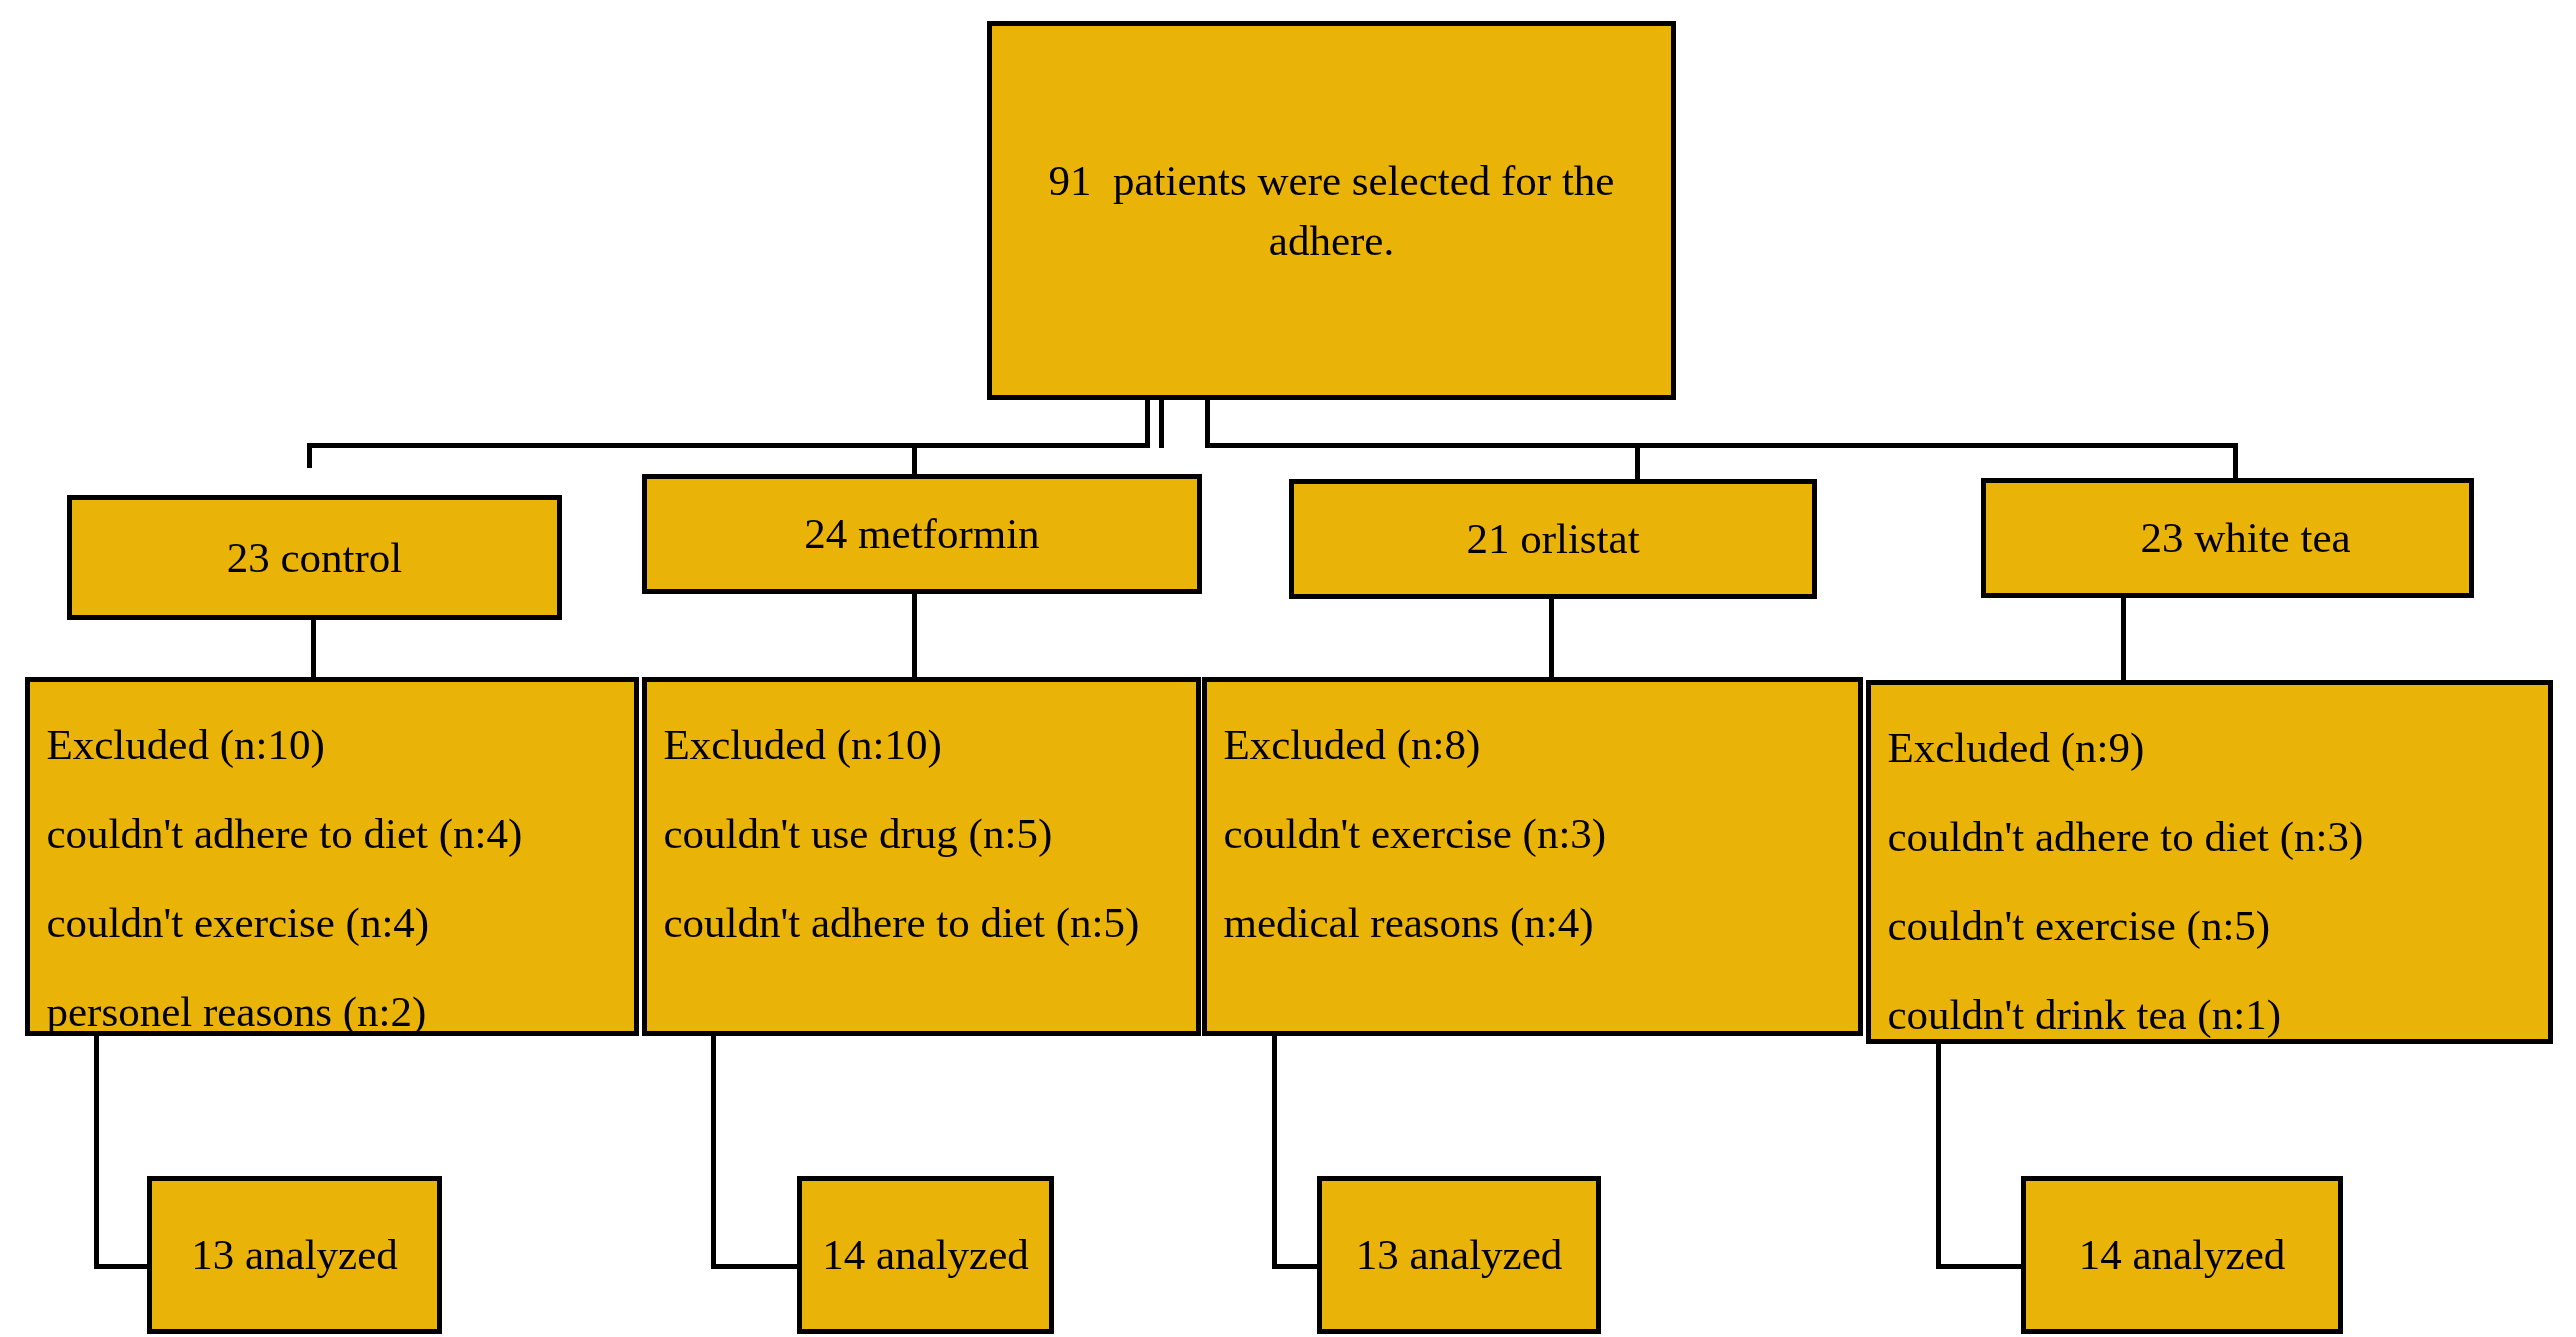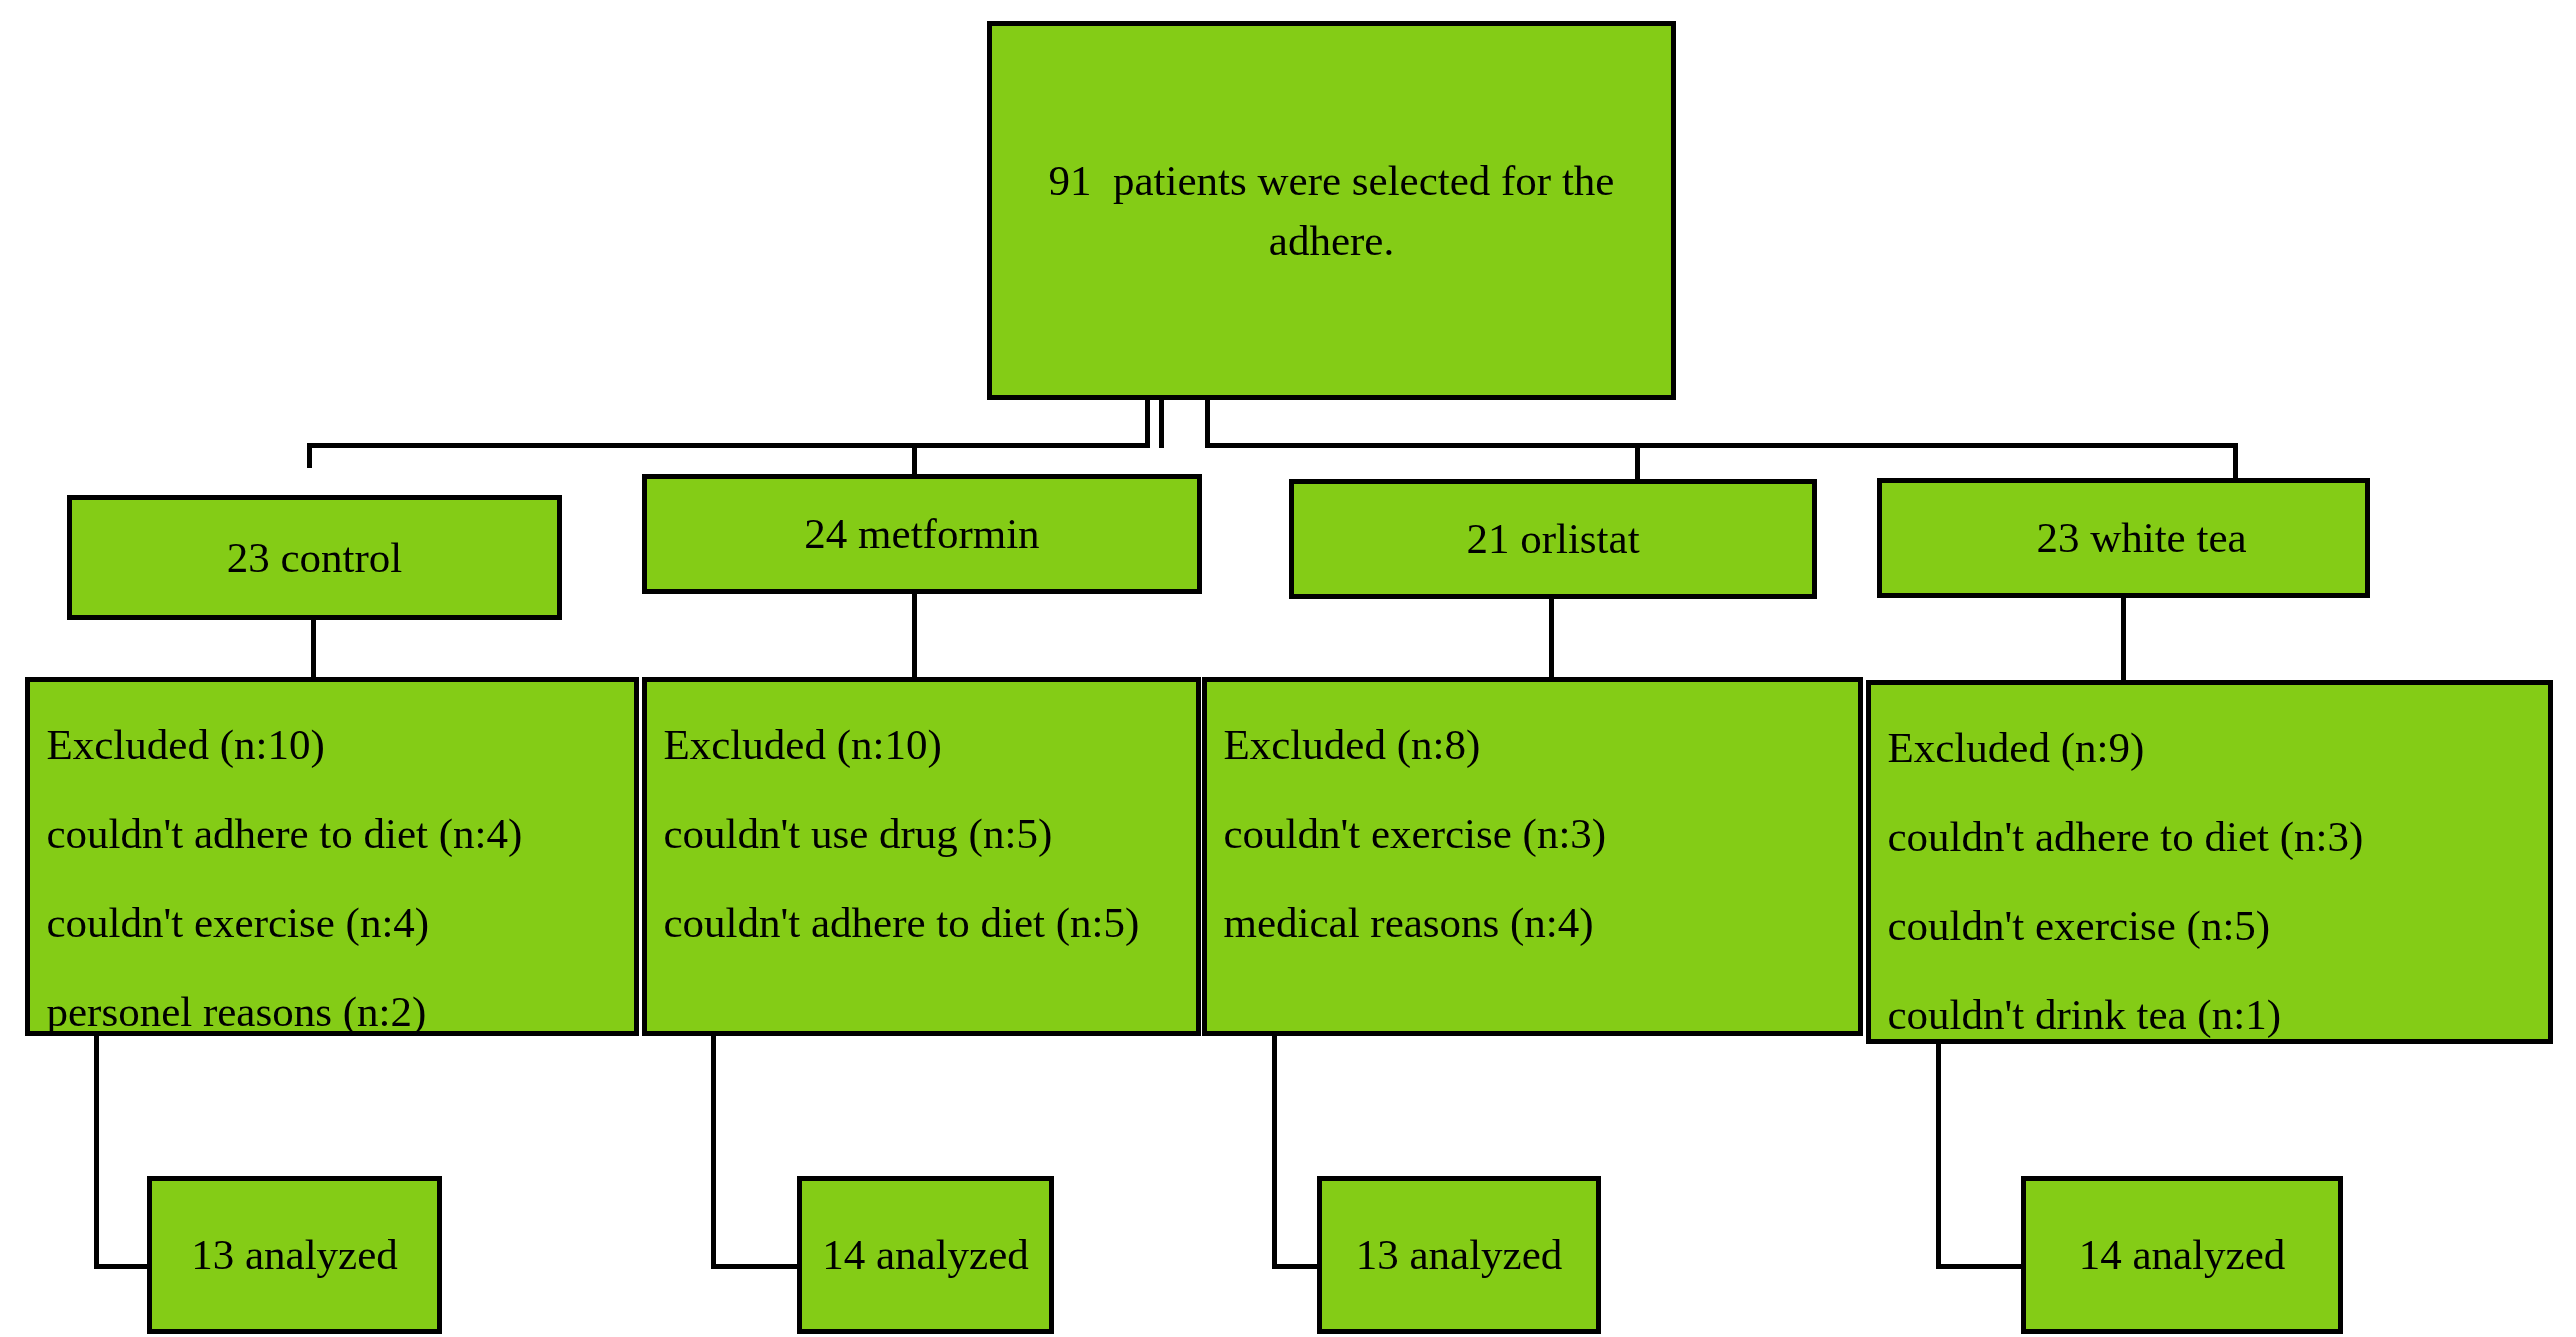--- a/index.html
+++ b/index.html
@@ -7,21 +7,21 @@
     position:relative;
     width:2576px;
     height:1338px;
     background:#ffffff;
     font-family:"Liberation Serif","DejaVu Serif",serif;
     color:#000000;
     overflow:hidden;
   }
   .box{
     position:absolute;
-    background:#84cc16;
+    background:#eab308;
     border:5.5px solid #000000;
     box-sizing:border-box;
     font-size:43px;
     line-height:1.2;
   }
   .center{
     display:flex;
     align-items:center;
     justify-content:center;
     text-align:center;
@@ -44,21 +44,21 @@
   }
   .ln{
     position:absolute;
     background:#000000;
   }
   
   #top-box   {left:987px;top:21px;width:689px;height:379px;}
   #g1        {left:67px;  top:463px;width:495px;height:125px;margin-top:32px;}
   #g2        {left:642px; top:474px;width:560px;height:120px;}
   #g3        {left:1289px;top:479px;width:528px;height:120px;}
-  #g4        {left:1877px;top:478px;width:493px;height:120px;padding-left:36px;}
+  #g4        {left:1981px;top:478px;width:493px;height:120px;padding-left:36px;}
   #x1        {left:25px;  top:677px;width:614px;height:359px;}
   #x2        {left:642px; top:677px;width:559px;height:359px;}
   #x3        {left:1202px;top:677px;width:661px;height:359px;}
   #x4        {left:1866px;top:680px;width:687px;height:364px;}
   #a1        {left:147px; top:1176px;width:295px;height:158px;}
   #a2        {left:797px;top:1176px;width:257px;height:158px;}
   #a3        {left:1317px;top:1176px;width:284px;height:158px;}
   #a4        {left:2021px;top:1176px;width:322px;height:158px;}
 </style>
 </head>

